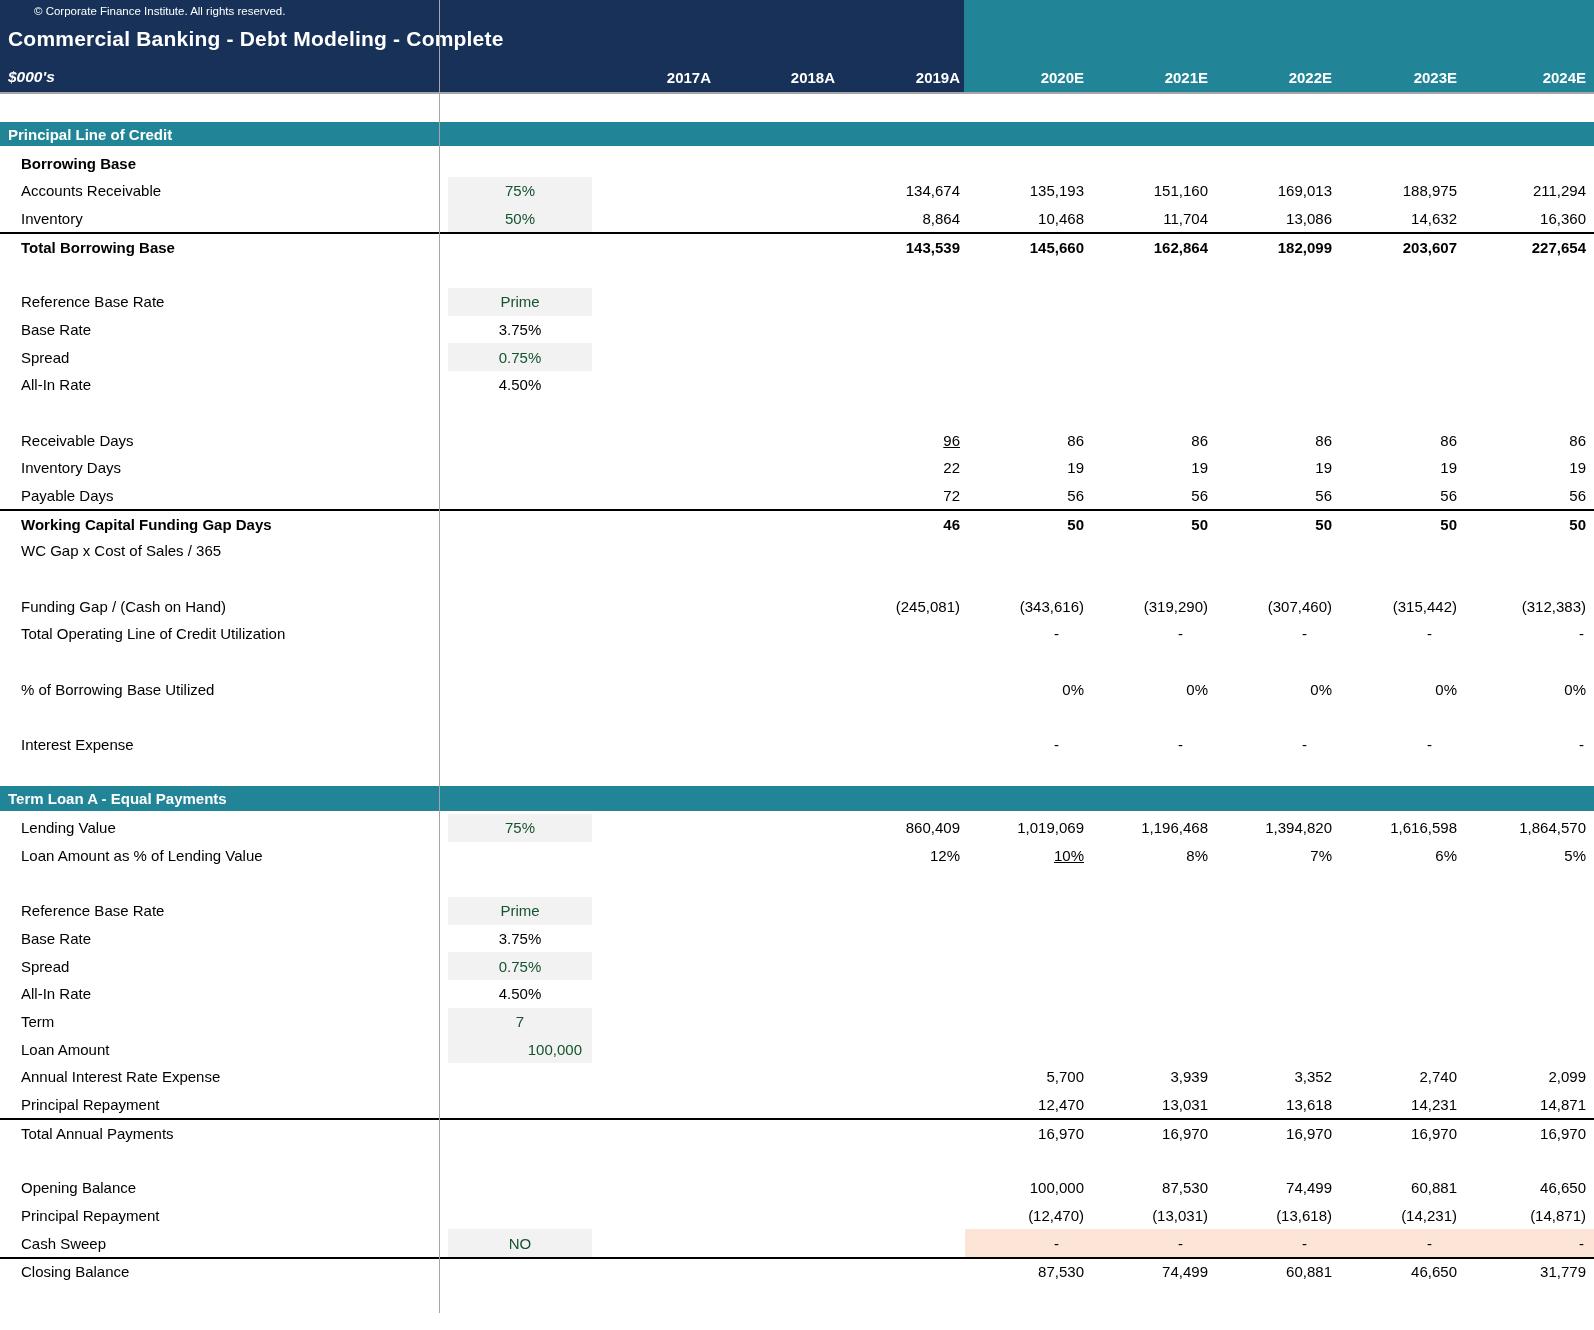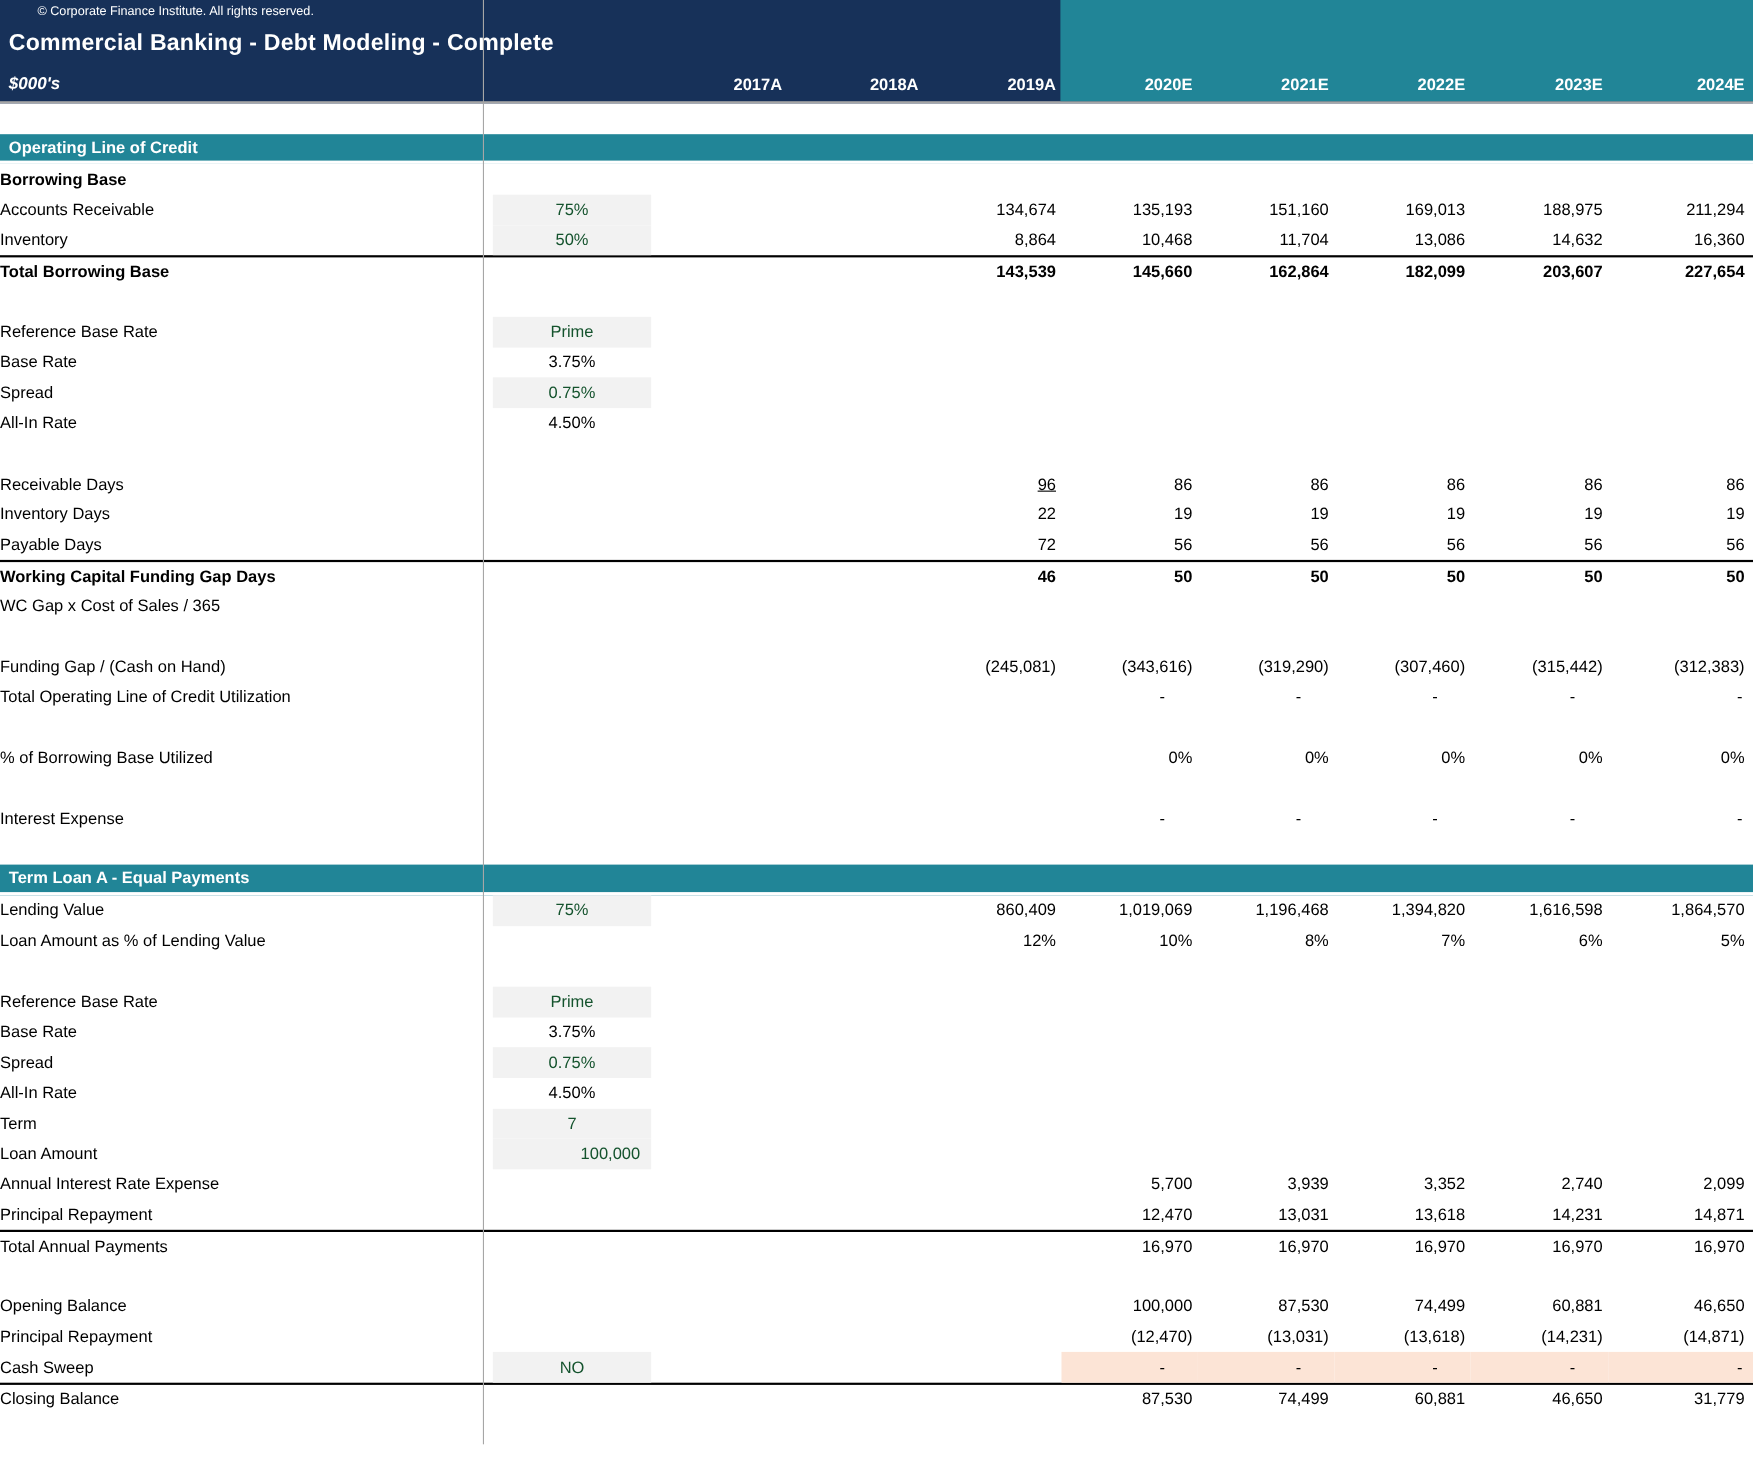--- a/index.html
+++ b/index.html
@@ -17,21 +17,21 @@
   .hdr-units { width:440px; box-sizing:border-box; padding-left:8px; font-style:italic; font-size:15.5px; }
   .hdr-spacer { width:152px; }
   .ycell { box-sizing:border-box; text-align:right; padding-right:5px; }
   .ycell:last-child { padding-right:8px; }
   
   .body-rows { position:relative; }
   .row { display:flex; align-items:center; height:27.7px; box-sizing:border-box; }
   .row.band { background:#218597; color:#fff; font-weight:700; border-bottom:3px solid #fff; }
   .row.border-top { border-top:2px solid #000; }
   .row.bold { font-weight:700; }
-  .cell-label { width:440px; box-sizing:border-box; padding-left:0; white-space:nowrap; }
+  .cell-label { width:440px; box-sizing:border-box; padding-left:21px; white-space:nowrap; }
   .band .cell-label { padding-left:8px; }
   .cell-input { width:152px; height:100%; box-sizing:border-box; display:flex; align-items:stretch; }
   .input-box { width:144px; margin-left:8px; display:flex; align-items:center; justify-content:center; }
   .input-box.boxed { background:#F2F2F2; color:#14532d; }
   .input-box.right { justify-content:flex-end; padding-right:10px; box-sizing:border-box; }
   .cell-v { height:100%; box-sizing:border-box; display:flex; align-items:center; justify-content:flex-end; padding-right:5px; white-space:nowrap; }
   .cell-v.lastcol { padding-right:8px; }
   .cell-v.dash { padding-right:30px; }
   .cell-v.dash.lastcol { padding-right:10px; }
   .cell-v.sweep { background:#FCE4D6; }
@@ -68,21 +68,21 @@
         <div class="cell-v" style="width: 124px;"></div>
         <div class="cell-v" style="width: 124px;"></div>
         <div class="cell-v" style="width: 125px;"></div>
         <div class="cell-v" style="width: 124px;"></div>
         <div class="cell-v" style="width: 124px;"></div>
         <div class="cell-v" style="width: 124px;"></div>
         <div class="cell-v" style="width: 125px;"></div>
         <div class="cell-v lastcol" style="width: 132px;"></div>
       </div>
       <div class="row band">
-        <div class="cell-label">Operating Line of Credit</div>
+        <div class="cell-label">Principal Line of Credit</div>
       </div>
       <div class="row bold">
         <div class="cell-label">Borrowing Base</div>
         <div class="cell-input"></div>
         <div class="cell-v" style="width: 124px;"></div>
         <div class="cell-v" style="width: 124px;"></div>
         <div class="cell-v" style="width: 125px;"></div>
         <div class="cell-v" style="width: 124px;"></div>
         <div class="cell-v" style="width: 124px;"></div>
         <div class="cell-v" style="width: 124px;"></div>
@@ -381,21 +381,21 @@
         <div class="cell-v" style="width: 124px;">1,394,820</div>
         <div class="cell-v" style="width: 125px;">1,616,598</div>
         <div class="cell-v lastcol" style="width: 132px;">1,864,570</div>
       </div>
       <div class="row">
         <div class="cell-label">Loan Amount as % of Lending Value</div>
         <div class="cell-input"></div>
         <div class="cell-v" style="width: 124px;"></div>
         <div class="cell-v" style="width: 124px;"></div>
         <div class="cell-v" style="width: 125px;">12%</div>
-        <div class="cell-v" style="width: 124px;">10%</div>
+        <div class="cell-v" style="width: 124px; text-decoration: underline;">10%</div>
         <div class="cell-v" style="width: 124px;">8%</div>
         <div class="cell-v" style="width: 124px;">7%</div>
         <div class="cell-v" style="width: 125px;">6%</div>
         <div class="cell-v lastcol" style="width: 132px;">5%</div>
       </div>
       <div class="row">
         <div class="cell-label"></div>
         <div class="cell-input"></div>
         <div class="cell-v" style="width: 124px;"></div>
         <div class="cell-v" style="width: 124px;"></div>

